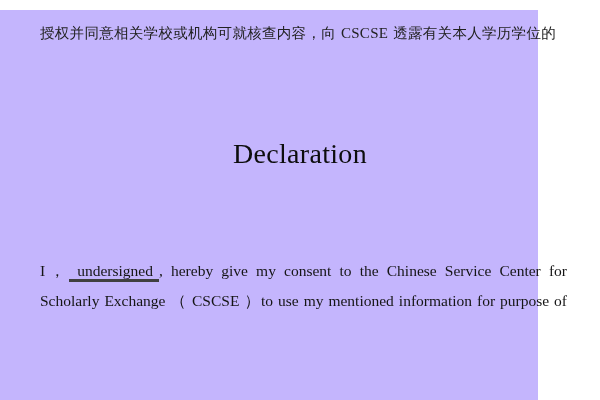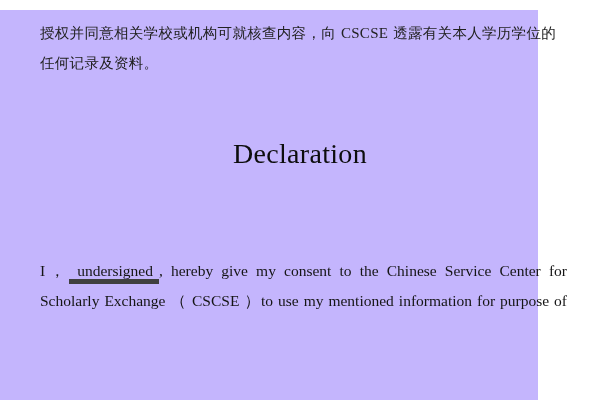--- a/index.html
+++ b/index.html
@@ -67,33 +67,32 @@
       display: block;
       white-space: nowrap;
       text-align: justify;
       text-align-last: justify;
     }
     .en-line.last {
       text-align-last: left;
     }
     .blank {
       display: inline-block;
-      border-bottom: 5px solid #404040;
+      border-bottom: 3px solid #404040;
       padding: 0 6px 0 8px;
       line-height: 17px;
     }
   </style>
 </head>
 <body>
 
 <div class="page">
 
   <div class="cn-block">
     <span class="cn-line"><span>授权并同意相关学校或机构可就核查内容，向 </span><span class="cn-latin">CSCSE</span><span> 透露有关本人学历学位的</span></span>
-    <span class="cn-line"><span>任何记录及资料。</span></span>
   </div>
 
   <div class="heading">Declaration</div>
 
   <div class="en-block">
     <span class="en-line"><span>I，</span><span class="blank">undersigned</span><span>, hereby give my consent to the Chinese Service Center for</span></span>
     <span class="en-line">Scholarly Exchange （ CSCSE ）to use my mentioned information for purpose of</span>
   </div>
 
 </div>

